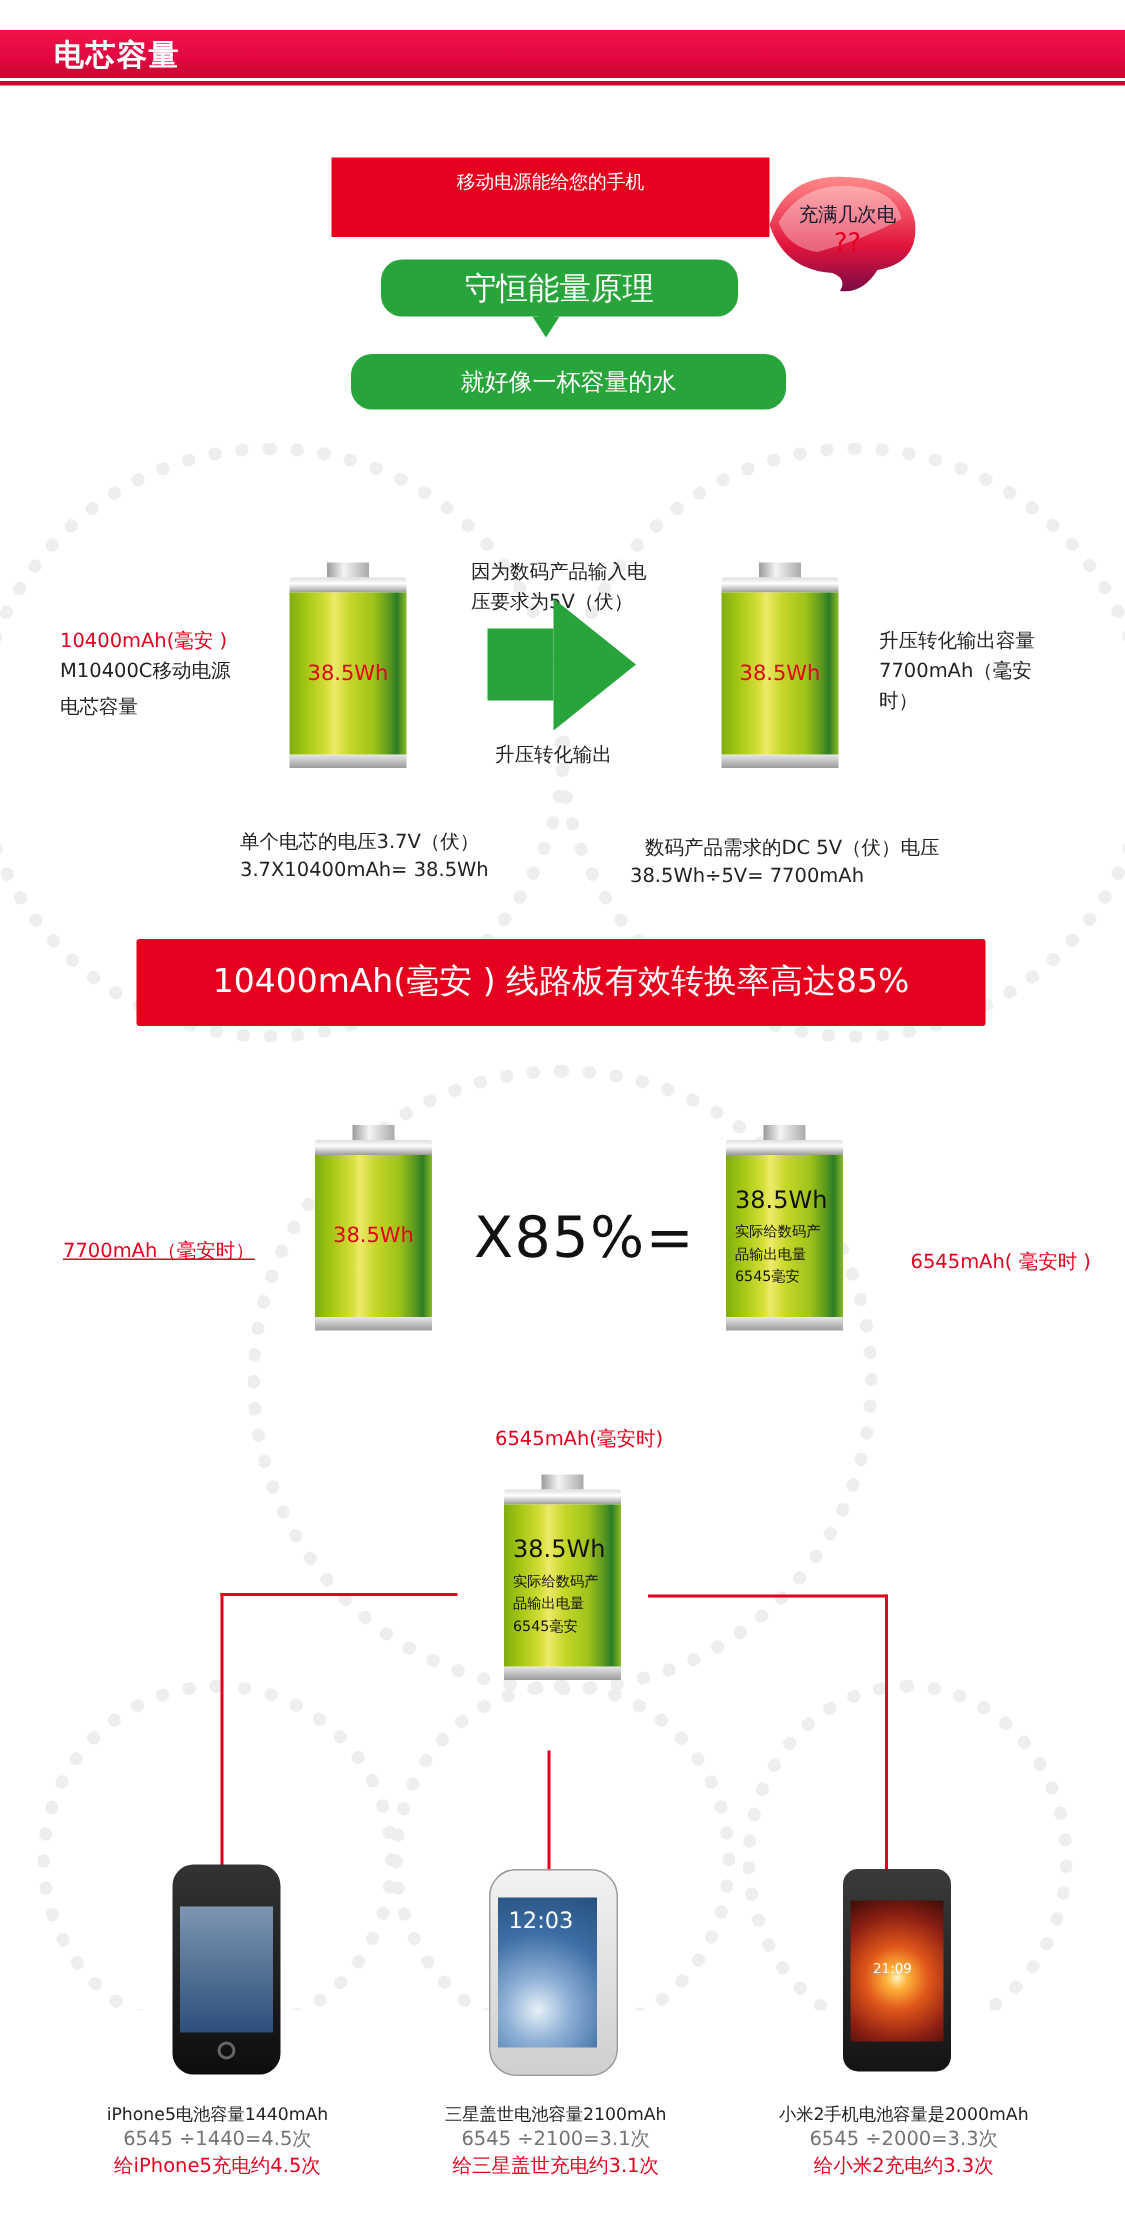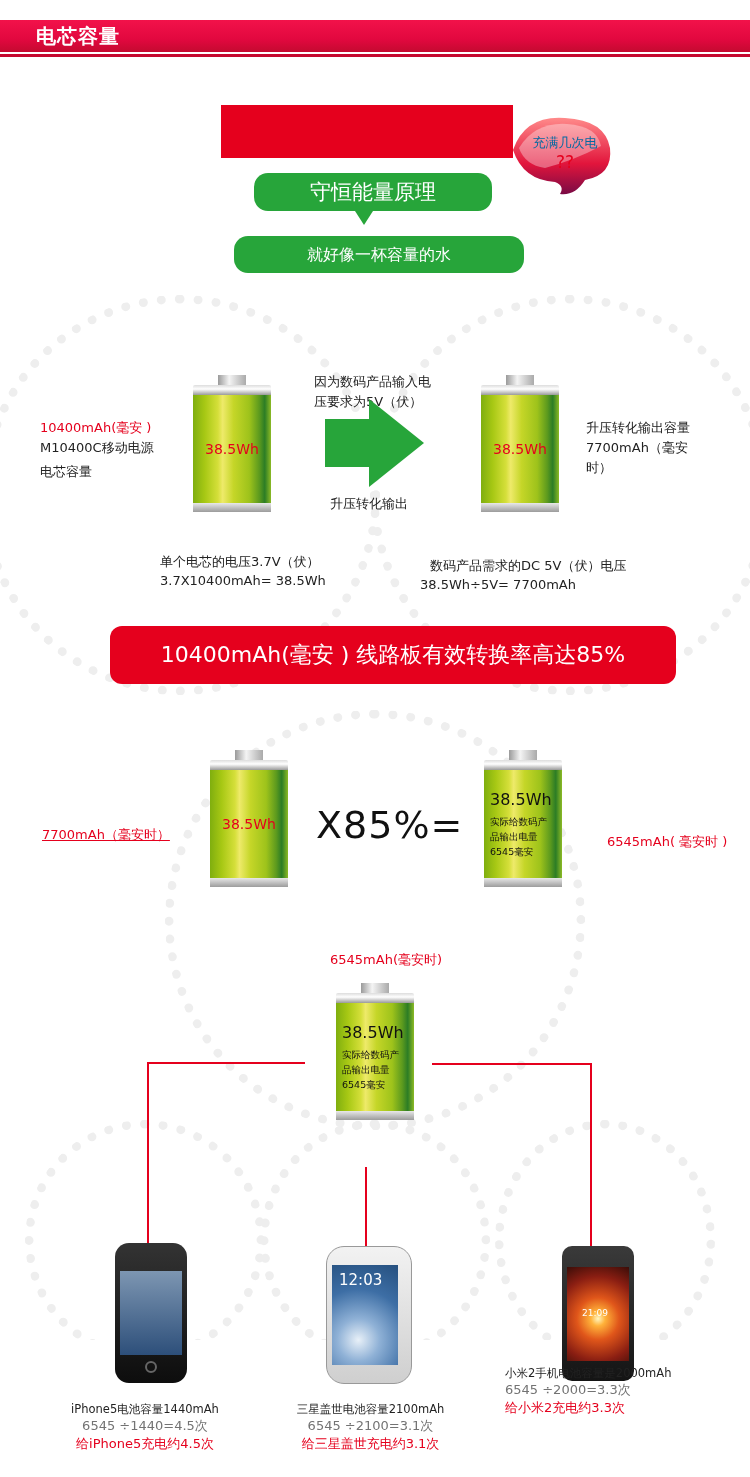--- a/index.html
+++ b/index.html
@@ -7,41 +7,41 @@
 .abs{position:absolute;}
 
 .hdr{left:0;top:20px;width:750px;height:32px;background:linear-gradient(#f2124a,#e2083f 60%,#c40a30);}
 .hdr-line{left:0;top:54px;width:750px;height:3px;background:#c5092f;}
 .hdr-title{left:36px;top:21px;font-size:20px;font-weight:bold;color:#fff;letter-spacing:1px;line-height:30px;}
 
 .circ{border-radius:50%;border:9px dotted #eeeeee;}
 
 .redbox{left:221px;top:105px;width:292px;height:53px;background:#e5001d;color:#fff;font-size:12.5px;text-align:center;line-height:20px;padding-top:6px;}
 .bubble{left:505px;top:110px;width:110px;height:88px;}
-.bubble-t1{left:520px;top:134px;width:90px;text-align:center;color:#0369a1;font-size:13px;}
+.bubble-t1{left:520px;top:134px;width:90px;text-align:center;color:#0f172a;font-size:13px;}
 .bubble-t2{left:520px;top:152px;width:90px;text-align:center;color:#e5001d;font-size:17px;}
 .gpill{background:#27a53a;color:#fff;text-align:center;border-radius:14px;}
 .gp1{left:254px;top:173px;width:238px;height:38px;font-size:21px;line-height:38px;}
 .gp2{left:234px;top:236px;width:290px;height:37px;font-size:16px;line-height:37px;}
 .garr{left:355px;top:211px;width:0;height:0;border-left:9px solid transparent;border-right:9px solid transparent;border-top:14px solid #27a53a;}
 .garr-stem{left:359px;top:207px;width:10px;height:8px;background:#27a53a;}
 
 .bat{width:78px;}
 .bat .cap{margin:0 auto;width:28px;height:10px;background:linear-gradient(90deg,#9a9a9a,#f4f4f4 40%,#aaa);}
 .bat .rim{height:10px;background:linear-gradient(#ddd,#fff 40%,#9a9a9a);border-radius:2px 2px 0 0;}
 .bat .body{height:108px;background:linear-gradient(90deg,#7fae0f 0%,#a7c814 15%,#d5df3a 32%,#eeea6a 38%,#c5d628 52%,#9ec31b 72%,#5c9a1e 85%,#2c7d25 92%,#8cba25 100%);position:relative;}
 .bat .foot{height:9px;background:linear-gradient(#e8e8e8,#9c9c9c);}
 .bat .lbl{position:absolute;left:0;width:100%;text-align:center;color:#e5001d;font-size:14px;top:46px;}
 .bat .lbl2{position:absolute;left:6px;top:20px;color:#111;font-size:16px;}
 .bat .lbl3{position:absolute;left:6px;top:44px;color:#111;font-size:9.5px;line-height:15px;}
 .red{color:#e5001d;}
 .t13{font-size:13px;line-height:20px;}
 .big-arrow-body{left:325px;top:419px;width:44px;height:48px;background:#27a53a;}
 .big-arrow-head{left:369px;top:399px;width:0;height:0;border-top:44px solid transparent;border-bottom:44px solid transparent;border-left:55px solid #27a53a;}
-.redpill{left:110px;top:626px;width:566px;height:58px;background:#e5001d;border-radius:12px;color:#fff;font-size:22px;text-align:center;line-height:58px;}
+.redpill{left:91px;top:626px;width:566px;height:58px;background:#e5001d;border-radius:2px;color:#fff;font-size:22px;text-align:center;line-height:58px;}
 .mult{left:316px;top:803px;font-size:38px;color:#111;letter-spacing:1px;}
 .rline{background:#e5001d;}
 
 .phone{border-radius:14px;}
 .p-ip{left:115px;top:1243px;width:72px;height:140px;background:linear-gradient(#333,#0d0d0d);}
 .p-ip .scr{position:absolute;left:5px;top:28px;width:62px;height:84px;background:linear-gradient(#7d96b2,#2d4f7a);}
 .p-ip .btn{position:absolute;left:30px;top:118px;width:12px;height:12px;border:2px solid #666;border-radius:50%;}
 .p-ss{left:326px;top:1246px;width:86px;height:138px;background:linear-gradient(#f2f2f2,#cfcfcf);border:1px solid #999;border-radius:18px;}
 .p-ss .scr{position:absolute;left:5px;top:18px;width:66px;height:100px;background:radial-gradient(circle at 40% 75%,#e8f0f8 0%,#8fb1d6 25%,#3d6ea5 60%,#26507f 100%);}
 .p-ss .clock{position:absolute;left:12px;top:24px;color:#fff;font-size:15px;}
@@ -62,20 +62,21 @@
 <div class="abs circ" style="left:260px;top:1120px;width:230px;height:240px;"></div>
 <div class="abs circ" style="left:495px;top:1120px;width:220px;height:240px;"></div>
 <div class="abs" style="left:0;top:1340px;width:750px;height:137px;background:#fff;"></div>
 <div class="abs" style="left:0;top:60px;width:750px;height:230px;background:#fff;"></div>
 
 <div class="abs hdr"></div>
 <div class="abs hdr-line"></div>
 <div class="abs hdr-title">电芯容量</div>
 
 <div class="abs redbox">
+  <div>移动电源能给您的手机</div>
 </div>
 <svg class="abs bubble" viewBox="0 0 110 88">
   <defs>
       <linearGradient id="bg1" x1="0" y1="0" x2="0" y2="1">
         <stop offset="0" stop-color="#ff8a8a"></stop>
         <stop offset="0.6" stop-color="#e2153c"></stop>
         <stop offset="1" stop-color="#7a0a45"></stop>
       </linearGradient>
     </defs>
   <path d="M8 40 Q20 5 60 8 Q100 10 105 38 Q108 65 80 70 Q70 86 55 84 Q60 76 50 72 Q18 70 8 40 Z" fill="url(#bg1)"></path>
@@ -193,17 +194,17 @@
 <div class="abs" style="left:55px;top:1402px;width:180px;text-align:center;">
   <div class="cap1">iPhone5电池容量1440mAh</div>
   <div class="cap2">6545 ÷1440=4.5次</div>
   <div class="cap3">给iPhone5充电约4.5次</div>
 </div>
 <div class="abs" style="left:278px;top:1402px;width:185px;text-align:center;">
   <div class="cap1">三星盖世电池容量2100mAh</div>
   <div class="cap2">6545 ÷2100=3.1次</div>
   <div class="cap3">给三星盖世充电约3.1次</div>
 </div>
-<div class="abs" style="left:505px;top:1366px;width:195px;">
+<div class="abs" style="left:505px;top:1402px;width:195px;text-align:center;">
   <div class="cap1">小米2手机电池容量是2000mAh</div>
   <div class="cap2">6545 ÷2000=3.3次</div>
   <div class="cap3">给小米2充电约3.3次</div>
 </div>
 
 </body></html>

